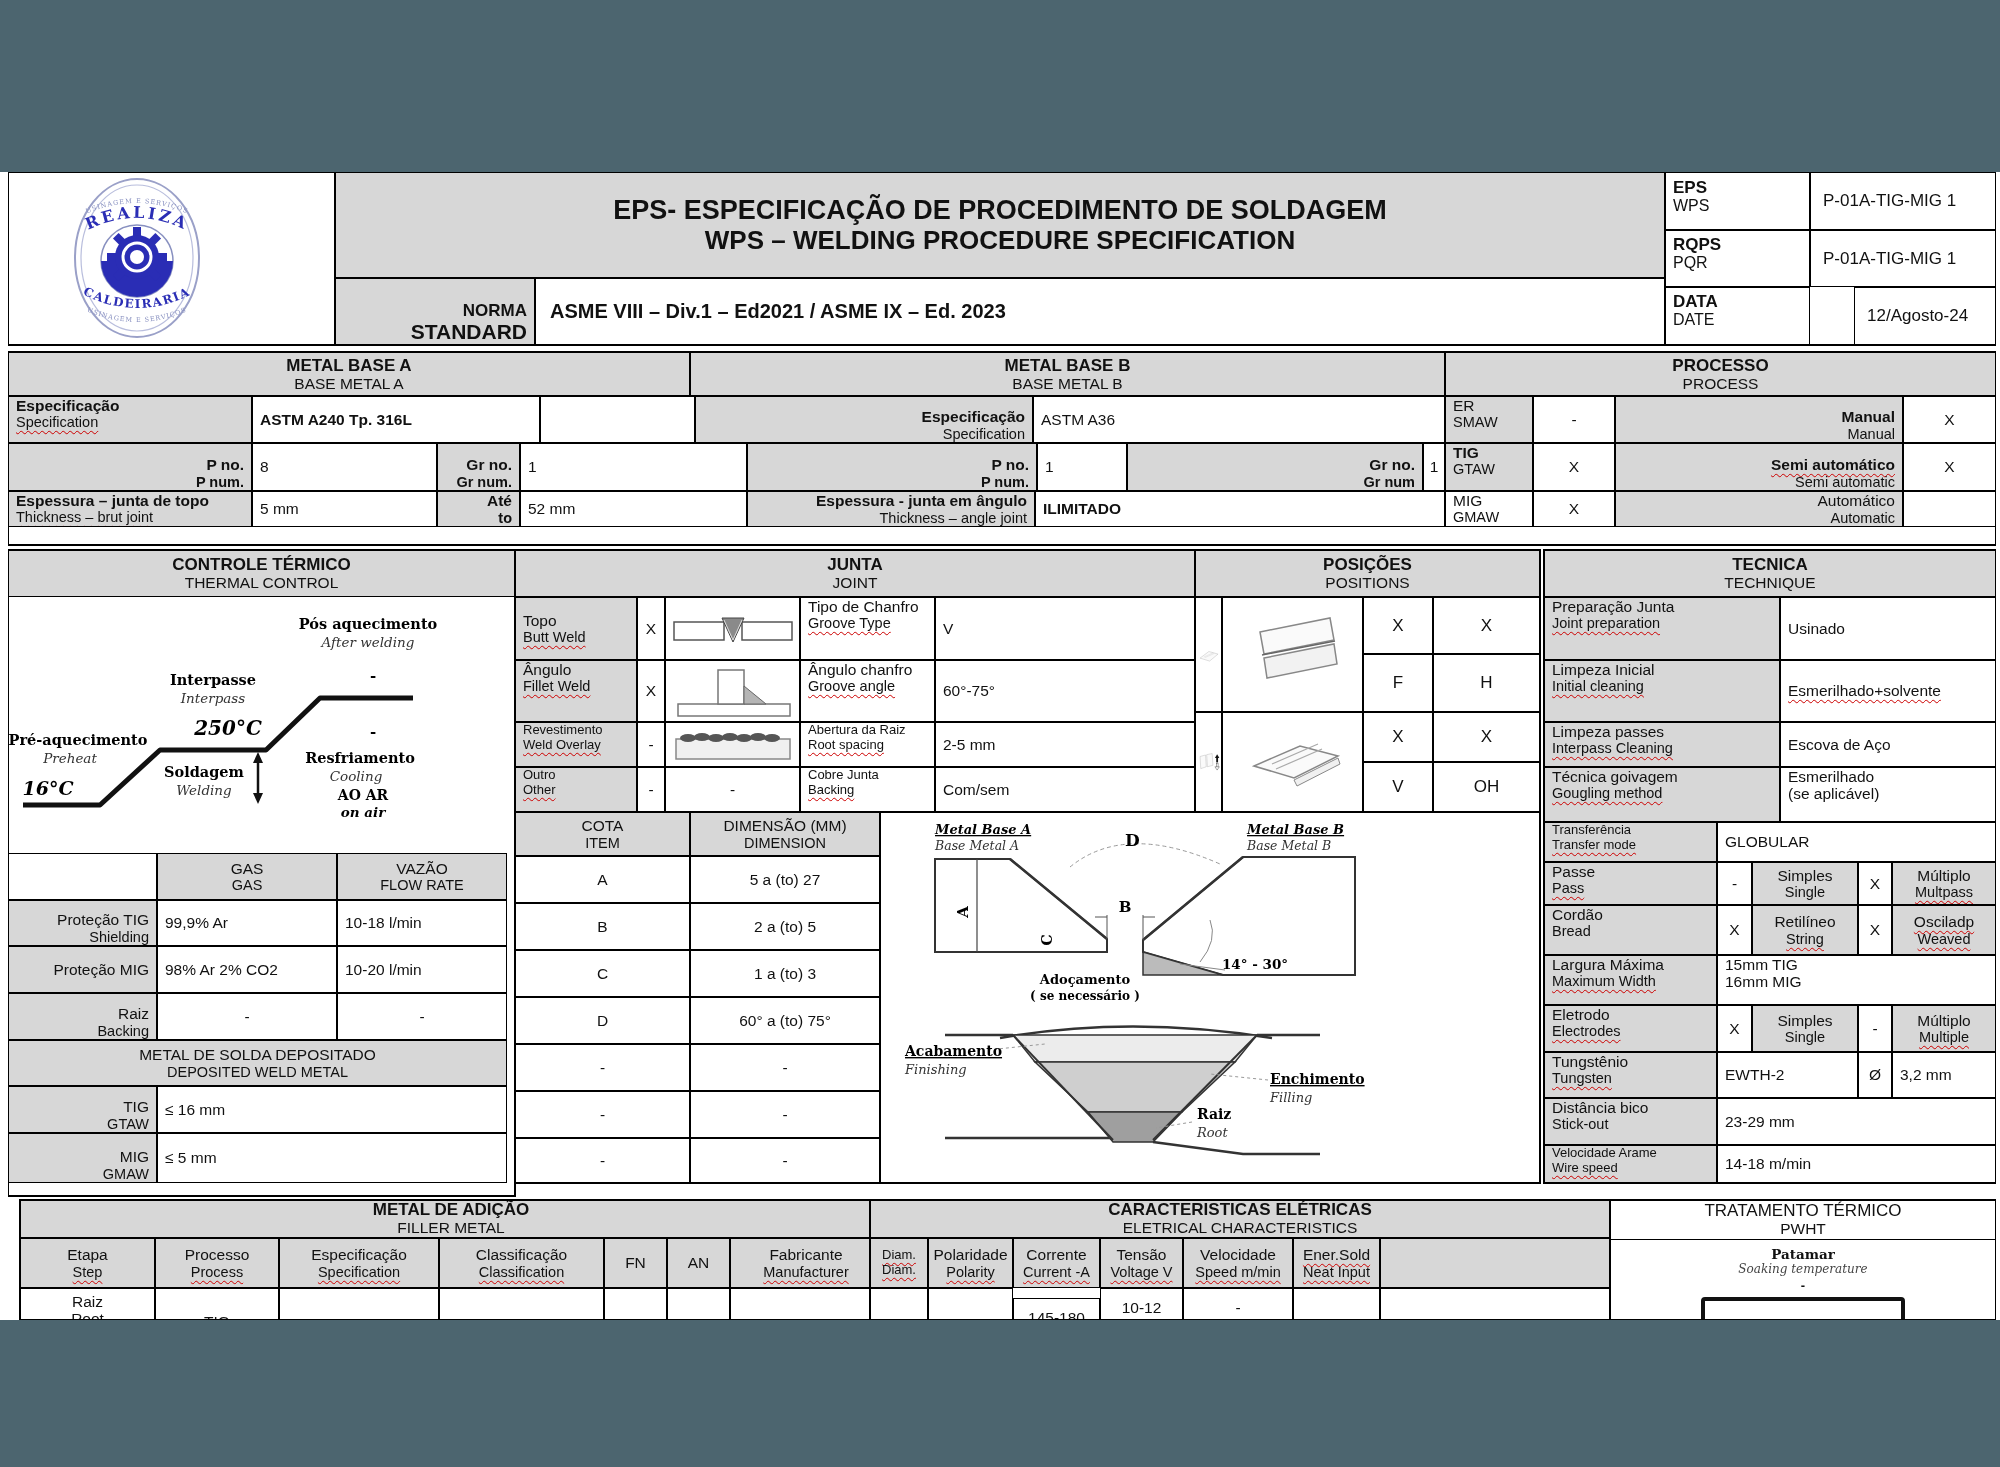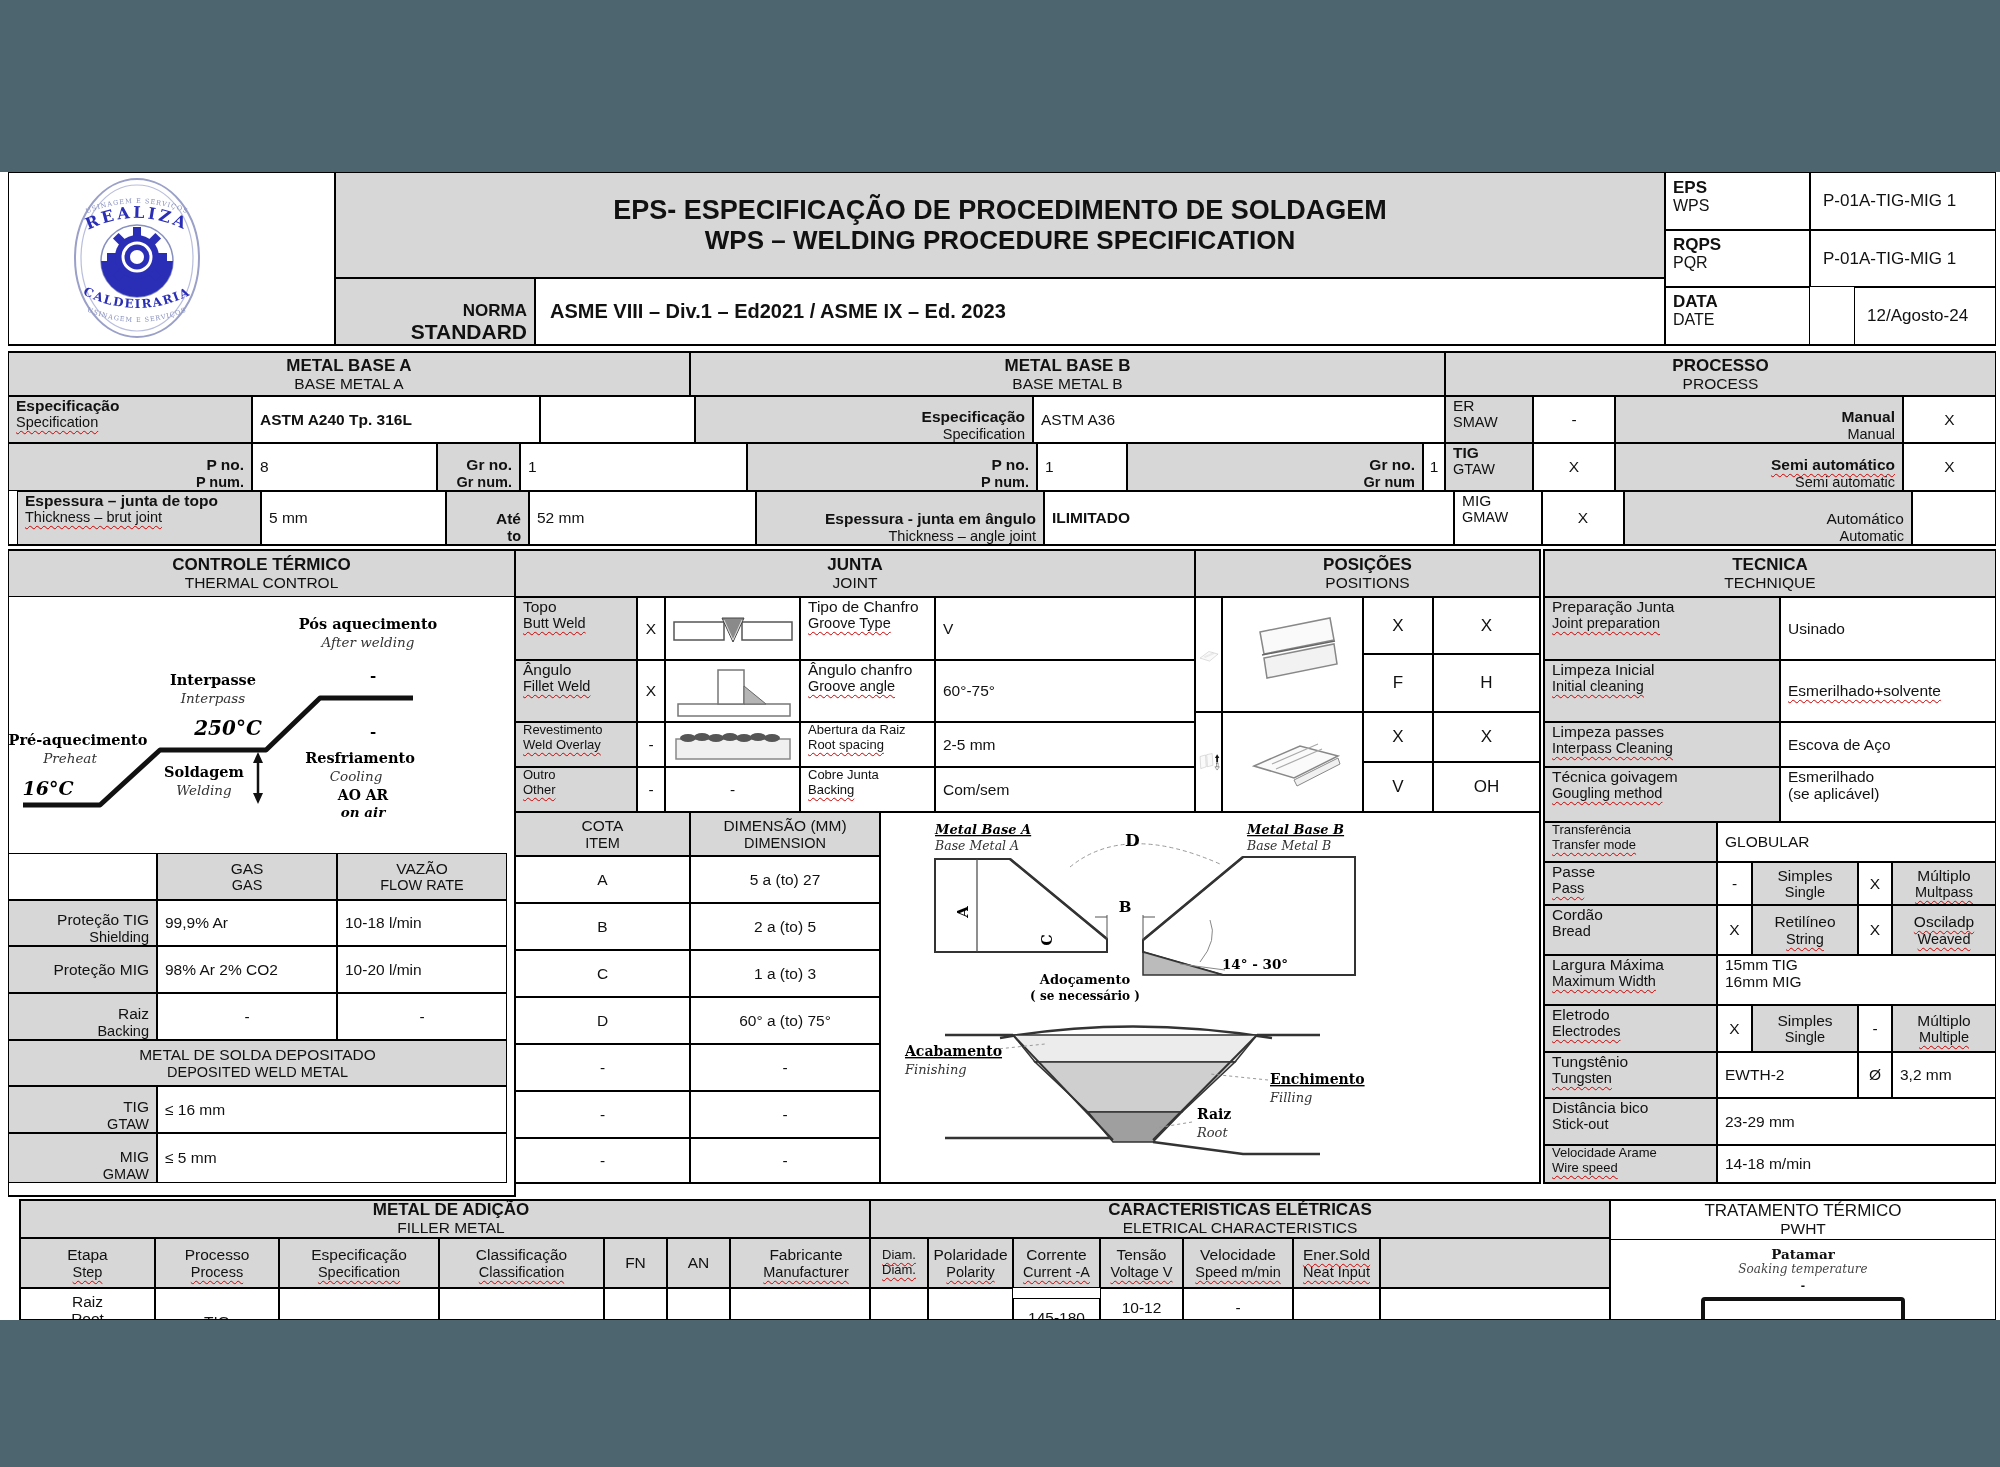--- a/index.html
+++ b/index.html
@@ -185,21 +185,21 @@
           <span class="b">TIG</span>
           <span class="en">GTAW</span>
         </div>
         <div class="c">X</div>
         <div class="c g st R" style="align-items:flex-end;">
           <span class="b sq">Semi automático</span>
           <span class="en sq">Semi automatic</span>
         </div>
         <div class="c">X</div>
       </div>
-      <div class="row" style="grid-template-columns:244px 185px 83px 227px 288px 410px 88px 82px 288px 93px;height:54px;margin-left:9px;">
+      <div class="row" style="grid-template-columns:244px 185px 83px 227px 288px 410px 88px 82px 288px 93px;height:36px;">
         <div class="c g st L" style="align-items:flex-start;">
           <span class="b">Espessura – junta de topo</span>
           <span class="en sq">Thickness – brut joint</span>
         </div>
         <div class="c L">5 mm</div>
         <div class="c g st R" style="align-items:flex-end;">
           <span class="b">Até</span>
           <span class="en b">to</span>
         </div>
         <div class="c L">52 mm</div>
@@ -303,21 +303,21 @@
         <div class="c L">≤ 5 mm</div>
       </div>
     </div>
 
     <div class="blk" style="left:507px;top:378px;width:680px;height:262px;">
       <div class="c g st hd" style="height:47px;border-width:0 0 1px 0;">
         <span class="pt">JUNTA</span>
         <span class="en">JOINT</span>
       </div>
       <div class="row" style="grid-template-columns:122px 28px 135px 135px 260px;height:63px;">
-        <div class="c g st L" style="align-items:flex-start;">
+        <div class="c g st L" style="align-items:flex-start;justify-content:center;">
           <span>Topo</span>
           <span class="en sq">Butt Weld</span>
         </div>
         <div class="c">X</div>
         <div class="c">
           <svg width="130" height="58" viewBox="0 0 130 58">
             <rect x="6" y="22" width="50" height="18" fill="#fff" stroke="#555" stroke-width="1.5"></rect>
             <rect x="74" y="22" width="50" height="18" fill="#fff" stroke="#555" stroke-width="1.5"></rect>
             <polygon points="54,18 76,18 65,42" fill="#8a8a8a" stroke="#444"></polygon>
             <path d="M56,20 L65,40 M74,20 L65,40" stroke="#ddd" stroke-width="1"></path>

